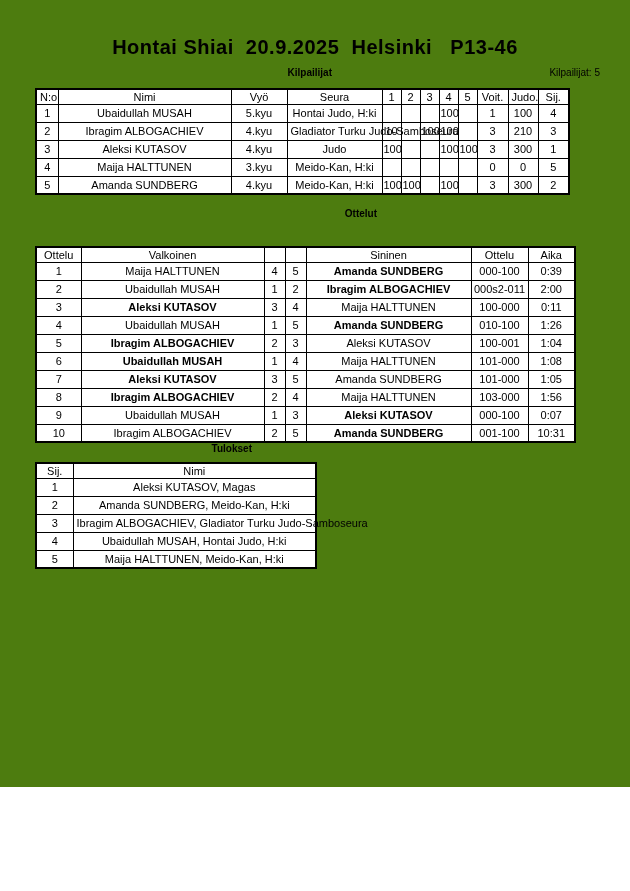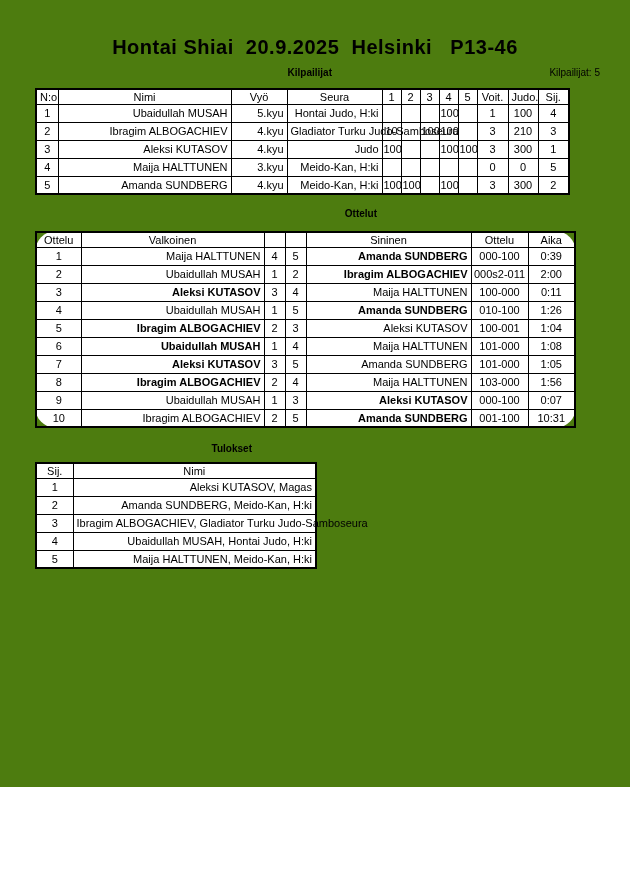--- a/index.html
+++ b/index.html
@@ -16,25 +16,25 @@
   .lbl-ottelut     { top:208px; left:227px; }
   .lbl-tulokset    { top:443px; left:102px; }
 
   table { position:absolute; border-collapse:collapse; table-layout:fixed;
           background:#fff; font-size:11px; border:2px solid #000; }
   th, td { border:1px solid #000; padding:0 3px; overflow:hidden; }
   th { font-weight:normal; text-align:center; height:15px; font-size:11px; }
   td { height:18px; }
 
   .t1 { top:88px;  left:35px; width:533px; }
-  .t2 { top:231px; left:35px; width:539px;border-radius:21px; }
+  .t2 { top:246px; left:35px; width:539px; }
   .t3 { top:462px; left:35px; width:280px; }
 
   .c { text-align:center; padding:0 1px; }
-  .l { text-align:right; }
+  .l { text-align:center; }
   .ovf { white-space:nowrap; overflow:visible; }
   .b { font-weight:bold; }
 </style>
 </head>
 <body>
 
 <div class="page">
 
   <div class="title">Hontai Shiai  20.9.2025  Helsinki   P13-46</div>
   <div class="kilp-count">Kilpailijat: 5</div>

